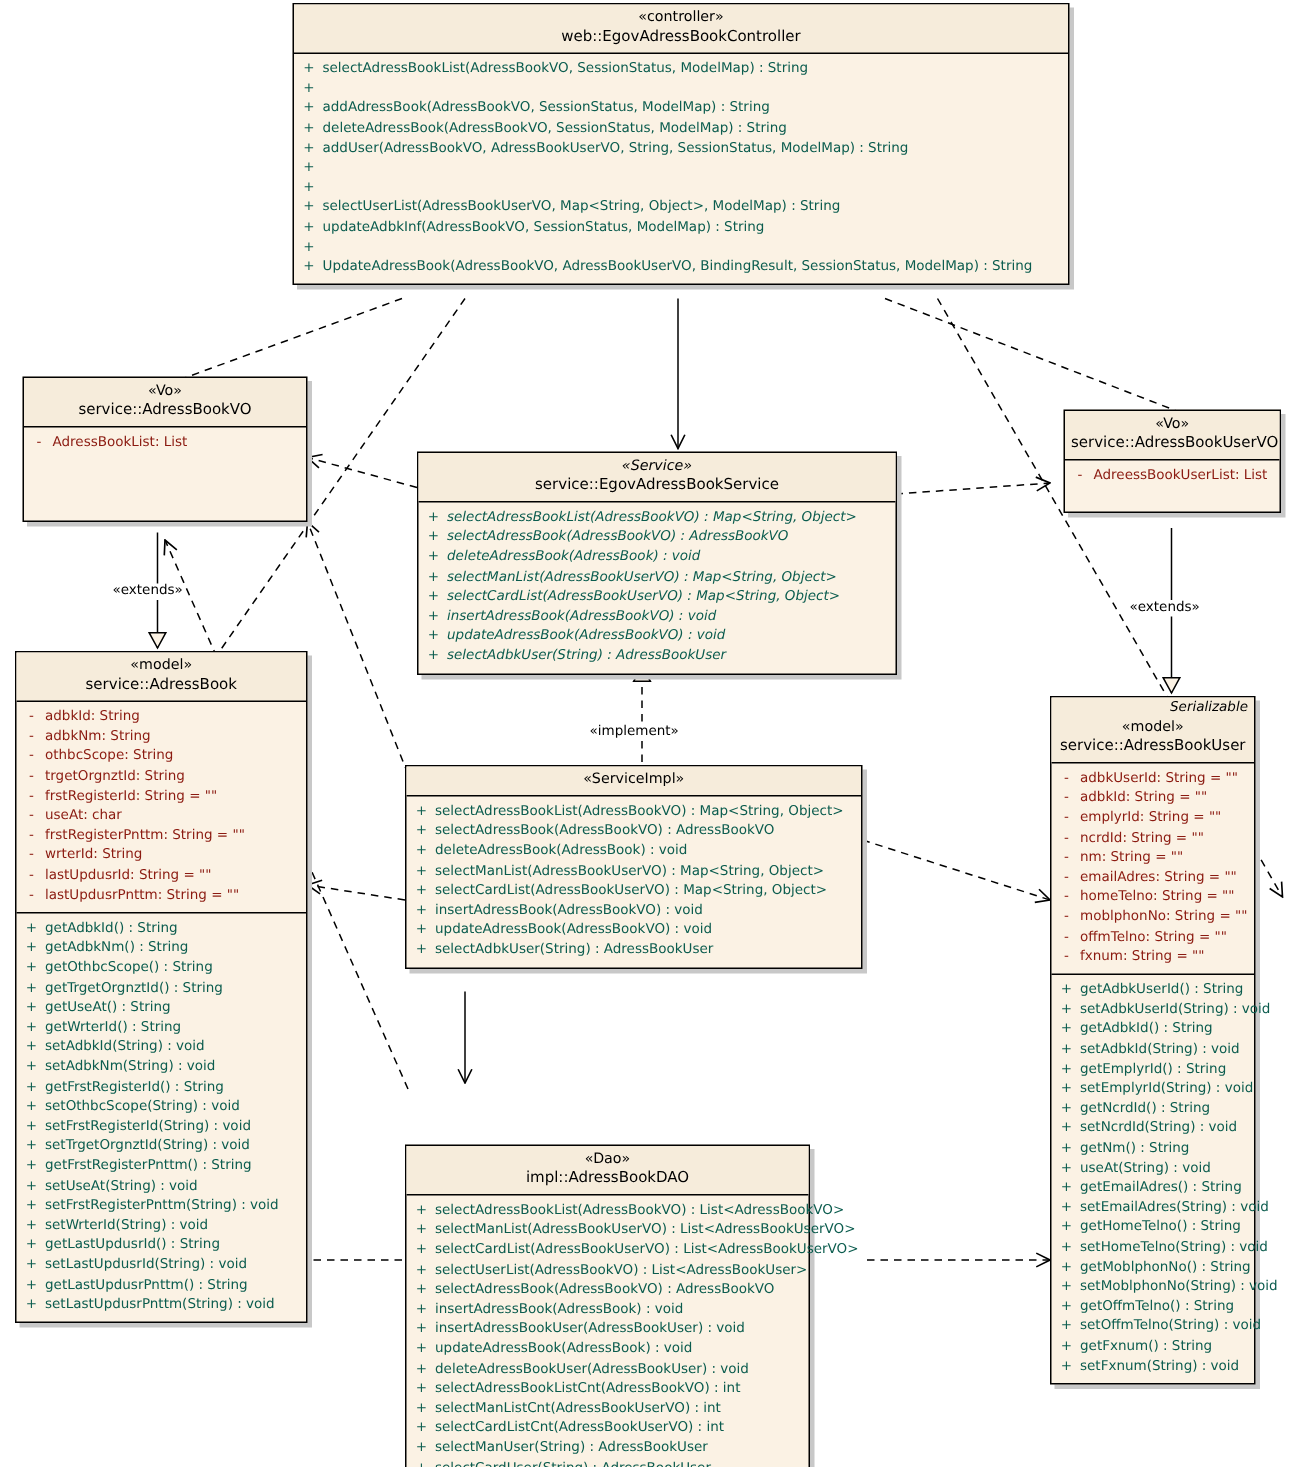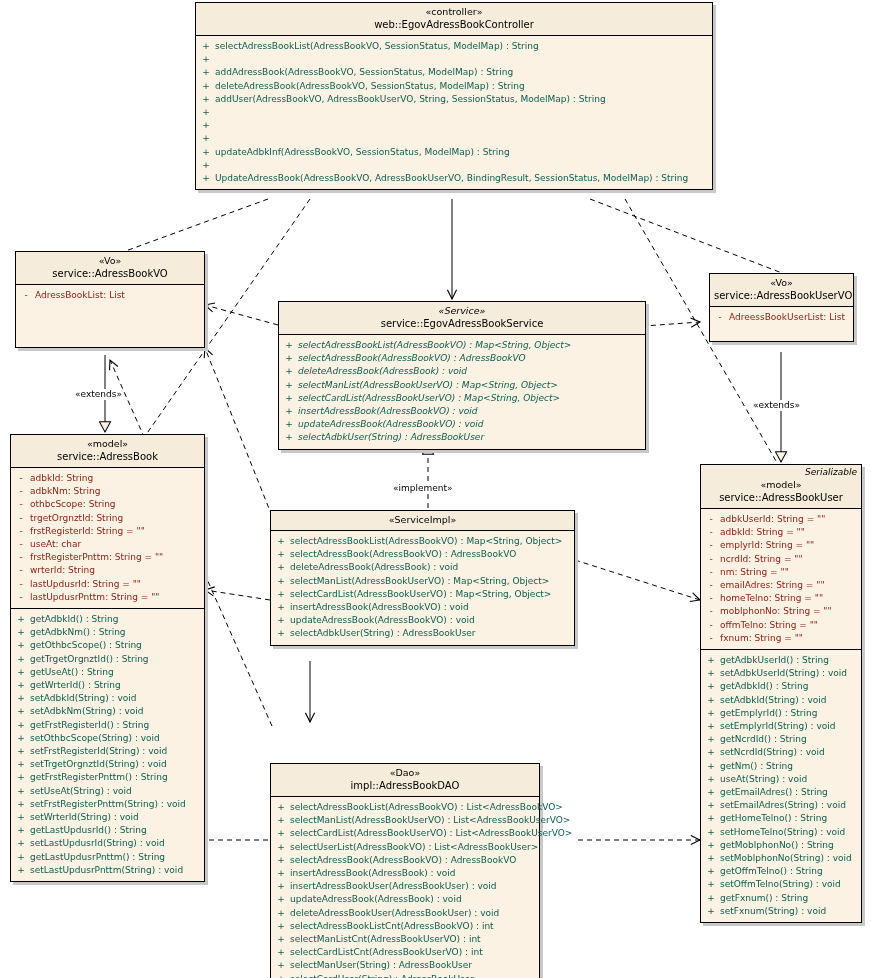--- a/index.html
+++ b/index.html
@@ -109,20 +109,21 @@
           <span class="sig">addUser(AdressBookVO, AdressBookUserVO, String, SessionStatus, ModelMap) : String</span>
         </div>
         <div class="row op">
           <span class="vis">+</span>
         </div>
         <div class="row op">
           <span class="vis">+</span>
         </div>
         <div class="row op">
           <span class="vis">+</span>
+          <span class="sig">selectUserList(AdressBookUserVO, Map&lt;String, Object&gt;, ModelMap) : String</span>
         </div>
         <div class="row op">
           <span class="vis">+</span>
           <span class="sig">updateAdbkInf(AdressBookVO, SessionStatus, ModelMap) : String</span>
         </div>
         <div class="row op">
           <span class="vis">+</span>
         </div>
         <div class="row op">
           <span class="vis">+</span>
@@ -137,21 +138,21 @@
       <div class="cname">service::AdressBookVO</div>
     </div>
     <div class="compart">
         <div class="row attr">
           <span class="vis">-</span>
           <span class="sig">AdressBookList:  List</span>
         </div>
       </div>
   </div>
 
-  <div class="uml" style="left:278px;top:301px;width:368px;">
+  <div class="uml" style="left:278px;top:301px;width:320px;">
     <div class="hdr">
       <div class="stereo italic">«Service»</div>
       <div class="cname italic">service::EgovAdressBookService</div>
     </div>
     <div class="compart italic-body">
         <div class="row op">
           <span class="vis">+</span>
           <span class="sig">selectAdressBookList(AdressBookVO) : Map&lt;String, Object&gt;</span>
         </div>
         <div class="row op">
@@ -427,21 +428,21 @@
           <span class="vis">+</span>
           <span class="sig">selectManUser(String) : AdressBookUser</span>
         </div>
         <div class="row op">
           <span class="vis">+</span>
           <span class="sig">selectCardUser(String) : AdressBookUser</span>
         </div>
       </div>
   </div>
 
-  <div class="uml" style="left:700px;top:464px;width:162px;">
+  <div class="uml" style="left:700px;top:464px;width:137px;">
     <div class="hdr withserial">
       <div class="serial">Serializable</div>
       <div class="stereo">«model»</div>
       <div class="cname">service::AdressBookUser</div>
     </div>
     <div class="compart">
         <div class="row attr">
           <span class="vis">-</span>
           <span class="sig">adbkUserId:  String = ""</span>
         </div>

